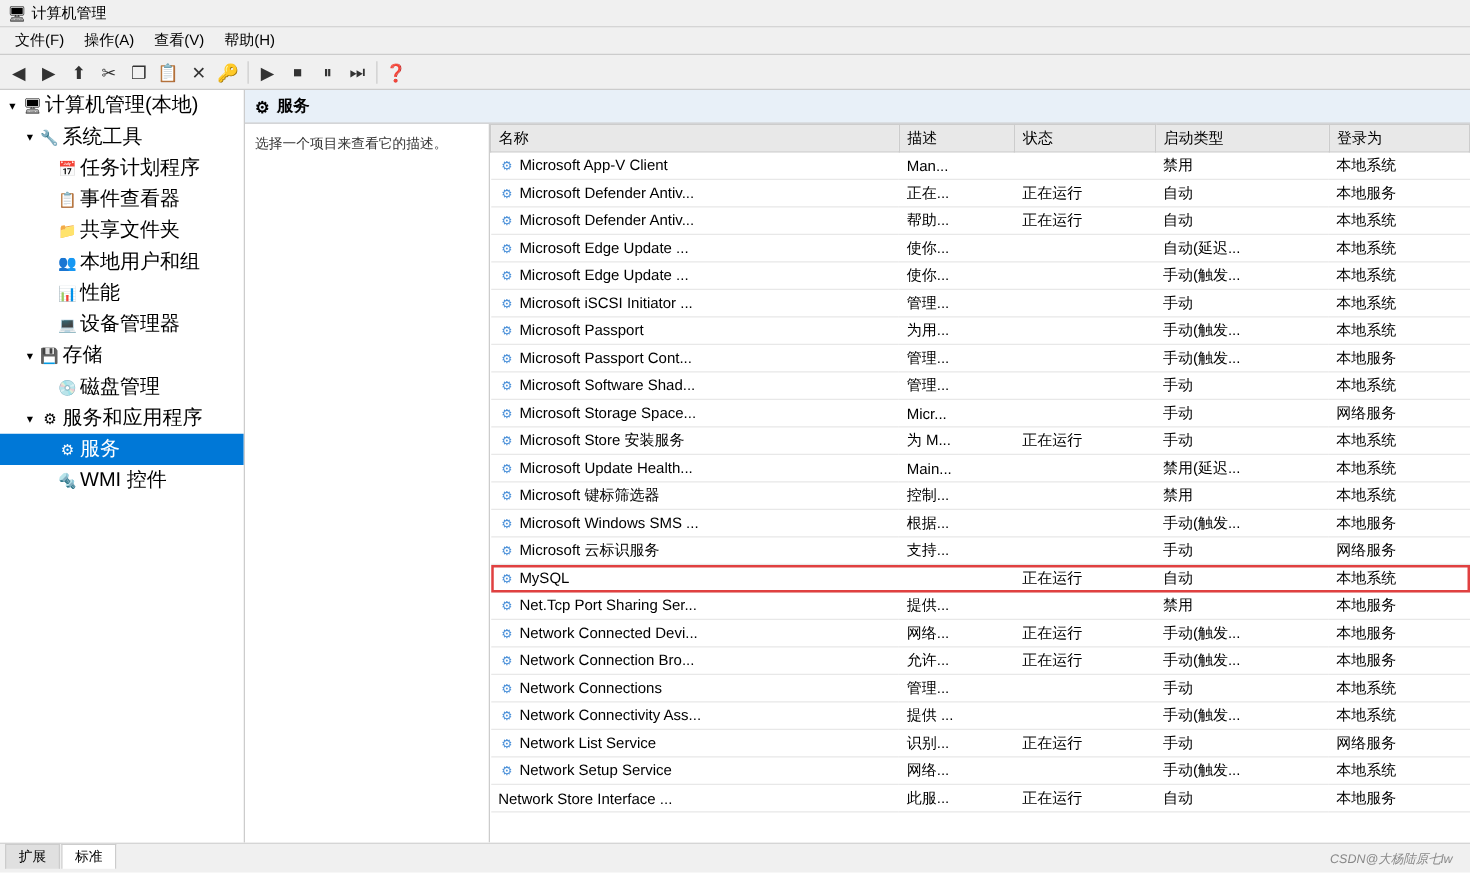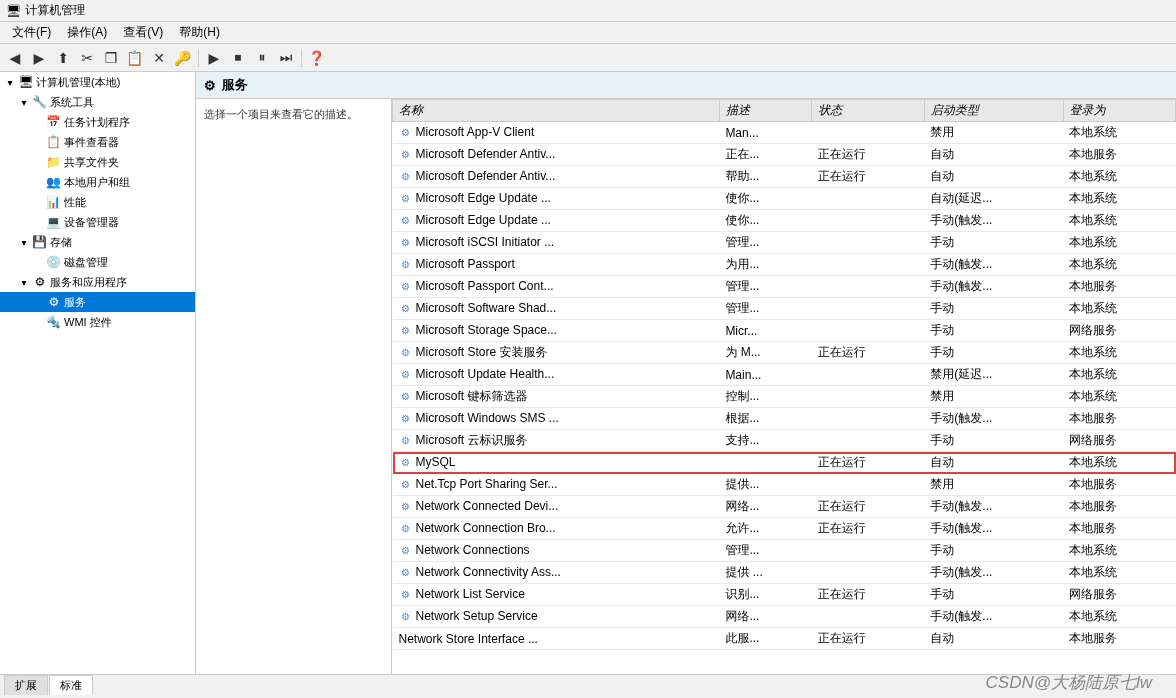--- a/index.html
+++ b/index.html
@@ -69,21 +69,21 @@
     .tree-item {
       display: flex;
       align-items: center;
       padding: 2px 4px;
       cursor: pointer;
       white-space: nowrap;
     }
     .tree-item.selected { background: #0078d7; color: white; }
     .tree-expand { width: 12px; display: inline-block; text-align: center; font-size: 10px; }
     .tree-icon { width: 16px; height: 16px; margin: 0 2px; display: inline-flex; align-items: center; justify-content: center; font-size: 12px; }
-    .tree-label { font-size: 11px; text-align: right; }
+    .tree-label { font-size: 16px; text-align: right; }
 
     
     .right-panel {
       flex: 1;
       display: flex;
       flex-direction: column;
       background: #fff;
     }
 
     
@@ -129,21 +129,20 @@
     .services-table th {
       background: #e8e8e8;
       border: 1px solid #ccc;
       padding: 2px 6px;
       text-align: left;
       font-weight: normal;
       white-space: nowrap;
       cursor: pointer;
       position: sticky;
       top: 0;
-      font-style: italic;
     }
 
     .services-table td {
       border-bottom: 1px solid #e8e8e8;
       padding: 2px 6px;
       white-space: nowrap;
       overflow: hidden;
       max-width: 180px;
       text-overflow: ellipsis;
     }
@@ -179,22 +178,22 @@
       background: #e0e0e0;
       cursor: pointer;
       font-size: 11px;
     }
     .status-tab.active { background: #fff; }
 
     
     .watermark {
       position: fixed;
       bottom: 4px;
-      right: 24px;
-      font-size: 17px;
+      right: 14px;
+      font-size: 10px;
       color: #888;
       font-style: italic;
     }
 
     
     ::-webkit-scrollbar { width: 12px; }
     ::-webkit-scrollbar-track { background: #f0f0f0; }
     ::-webkit-scrollbar-thumb { background: #c0c0c0; border: 1px solid #a0a0a0; }
   </style>
 </head>

